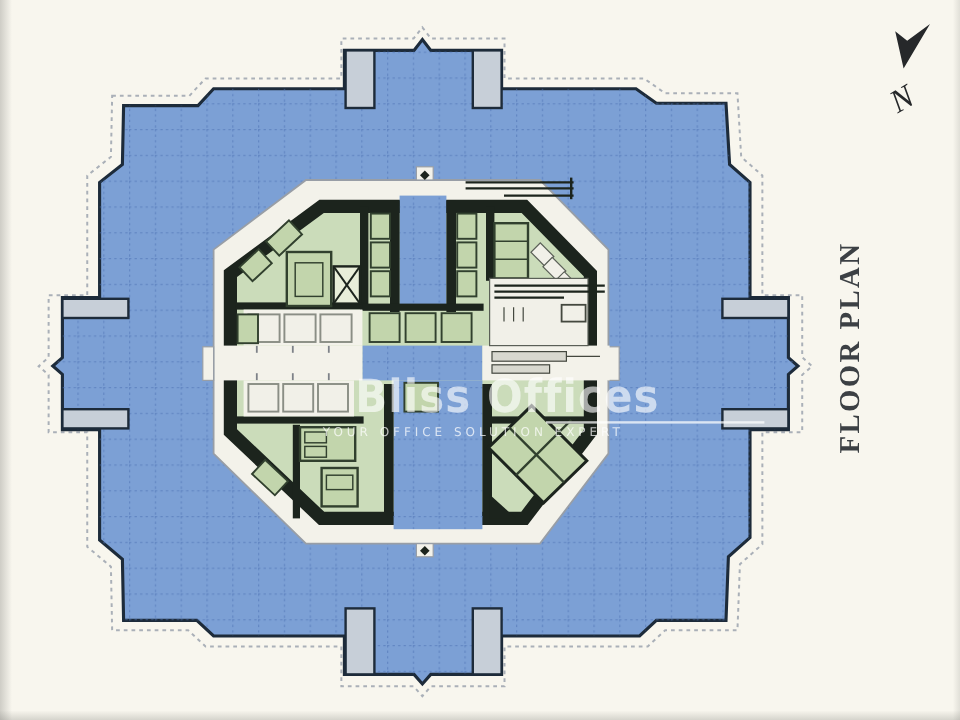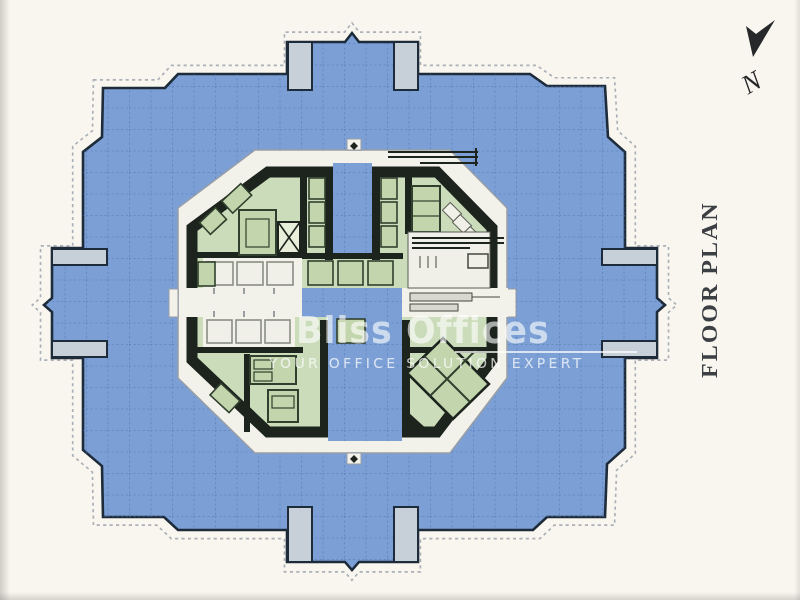--- a/index.html
+++ b/index.html
@@ -32,21 +32,21 @@
   .diamond-line{stroke:var(--room-green-dark,#31402e);stroke-width:2;fill:none;}
   .compass-head{fill:#26282a;}
   .compass-n{font-family:"Liberation Serif",serif;font-style:italic;font-size:27px;fill:#26282a;}
 
   
   .wm-brand{position:absolute;left:296px;top:308px;font-size:38px;font-weight:bold;
     letter-spacing:1px;color:rgba(255,255,255,0.62);transform:scaleX(.92);
     transform-origin:left center;white-space:nowrap;pointer-events:none;}
   .wm-rule{position:absolute;left:455px;top:351px;width:182px;height:2px;
     background:rgba(255,255,255,0.72);pointer-events:none;}
-  .wm-tagline{position:absolute;left:269px;top:355px;font-size:14px;
+  .wm-tagline{position:absolute;left:269px;top:355px;font-size:10px;
     letter-spacing:3.3px;color:rgba(255,255,255,0.72);white-space:nowrap;pointer-events:none;}
   .floorplan-label{position:absolute;left:696px;top:228px;height:150px;
     writing-mode:vertical-rl;transform:rotate(180deg);
     font-family:"Liberation Serif",serif;font-weight:bold;font-size:24px;
     letter-spacing:2px;color:var(--label-gray,#3c4044);white-space:nowrap;}
   .vignette-left{position:absolute;left:0;top:0;width:10px;height:600px;
     background:linear-gradient(90deg,rgba(110,110,105,.30),rgba(110,110,105,0));pointer-events:none;}
   .vignette-bottom{position:absolute;left:0;top:592px;width:800px;height:8px;
     background:linear-gradient(0deg,rgba(110,110,105,.25),rgba(110,110,105,0));pointer-events:none;}
   .vignette-right{position:absolute;left:794px;top:0;width:6px;height:600px;

